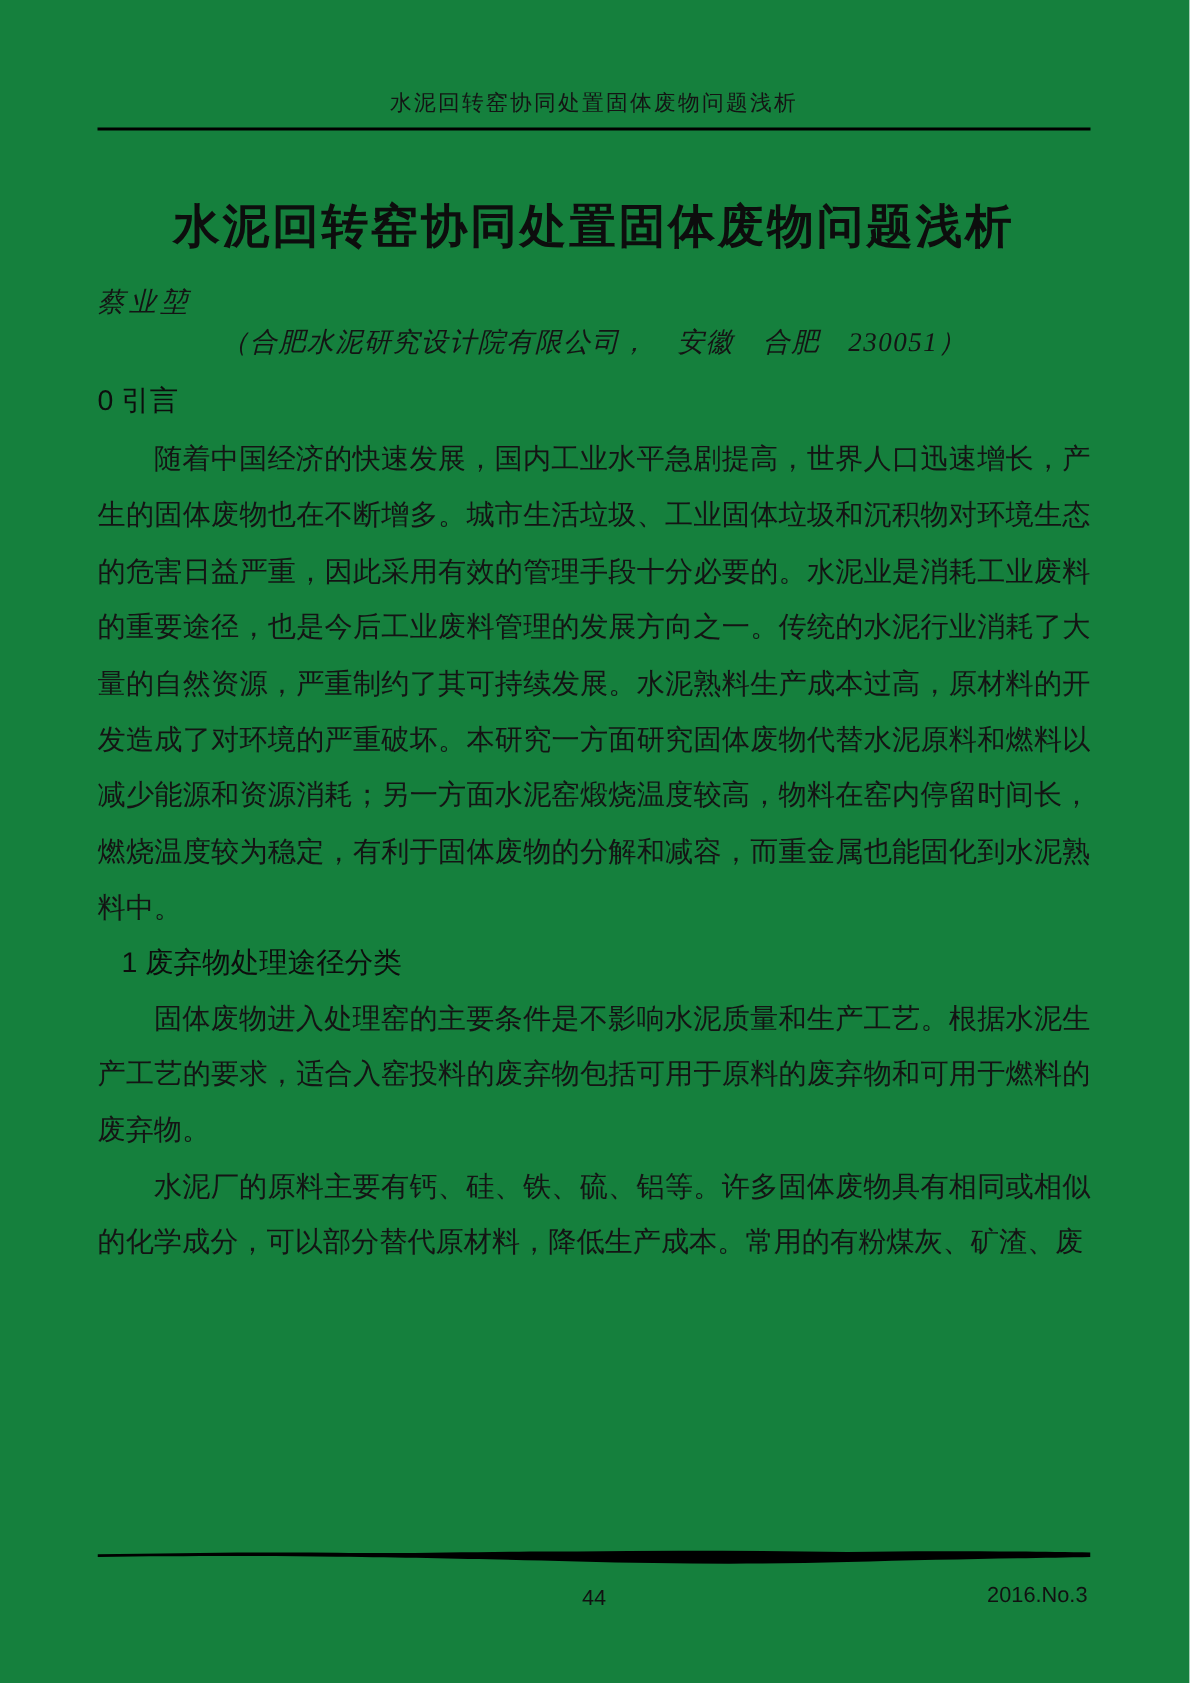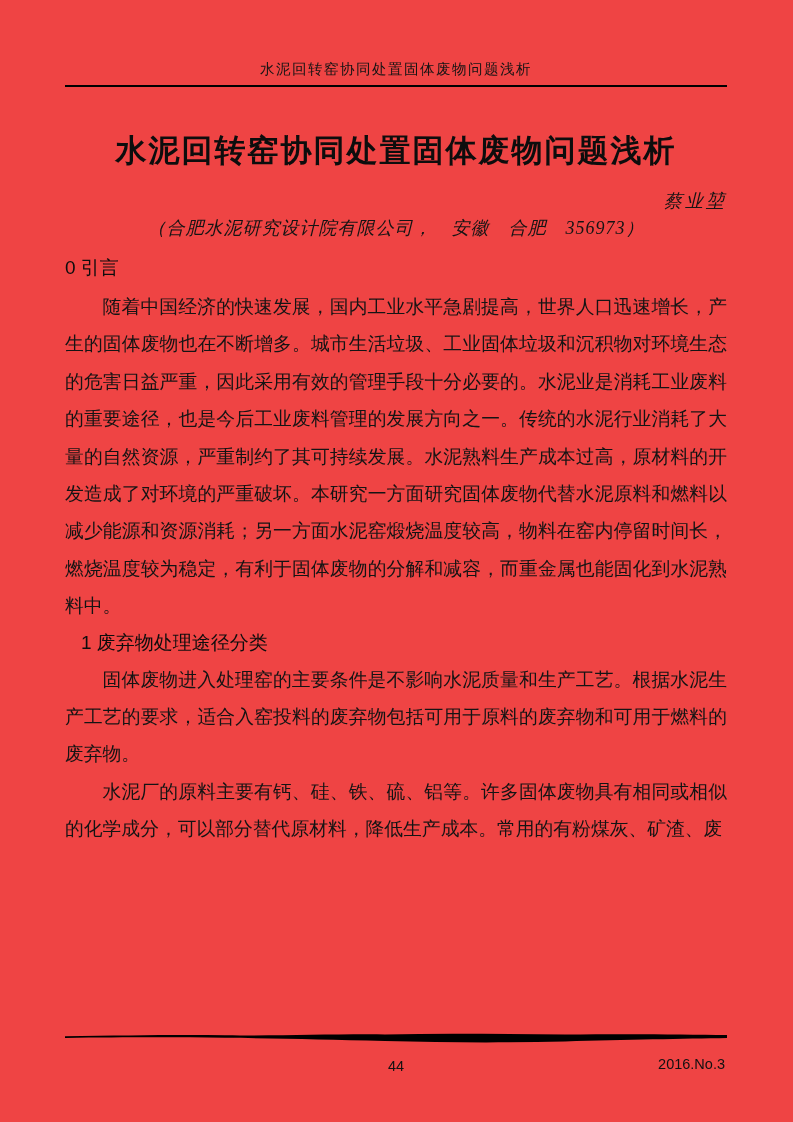--- a/index.html
+++ b/index.html
@@ -1,20 +1,20 @@
 <!DOCTYPE html>
 <html lang="zh"><head>
 <meta charset="utf-8">
 <style>
   html,body { margin:0; padding:0; background:#ffffff; }
   .page {
     position:relative;
     width:793px; height:1122px;
     box-sizing:border-box;
-    background:#ef4444;
+    background:#15803d;
     outline:1px solid #d9d9d9;
     padding:58px 66px 0 65px;
     font-family:"Liberation Serif","DejaVu Serif",serif;
     color:#141414;
     overflow:hidden;
   }
   .running-header {
     text-align:center;
     font-size:14.5px;
     line-height:22px;
@@ -30,21 +30,21 @@
     text-align:center;
     font-family:"Liberation Sans","DejaVu Sans",sans-serif;
     font-weight:700;
     font-size:31px;
     line-height:40px;
     letter-spacing:2px;
     color:#0d0d0d;
   }
   .author {
     margin-top:17px;
-    text-align:right;
+    text-align:left;
     font-style:italic;
     font-size:18px;
     line-height:26px;
     letter-spacing:3px;
   }
   .affiliation {
     text-align:center;
     font-style:italic;
     font-size:18px;
     line-height:28px;
@@ -89,21 +89,21 @@
 <div class="page">
 
   <div class="running-header">水泥回转窑协同处置固体废物问题浅析</div>
 
   <hr class="header-rule">
 
   <h1 class="title">水泥回转窑协同处置固体废物问题浅析</h1>
 
   <div class="author">蔡业堃</div>
 
-  <div class="affiliation">（合肥水泥研究设计院有限公司，　安徽　合肥　356973）</div>
+  <div class="affiliation">（合肥水泥研究设计院有限公司，　安徽　合肥　230051）</div>
 
   <h2 class="section-heading">0 引言</h2>
 
   <p class="body-par">随着中国经济的快速发展，国内工业水平急剧提高，世界人口迅速增长，产生的固体废物也在不断增多。城市生活垃圾、工业固体垃圾和沉积物对环境生态的危害日益严重，因此采用有效的管理手段十分必要的。水泥业是消耗工业废料的重要途径，也是今后工业废料管理的发展方向之一。传统的水泥行业消耗了大量的自然资源，严重制约了其可持续发展。水泥熟料生产成本过高，原材料的开发造成了对环境的严重破坏。本研究一方面研究固体废物代替水泥原料和燃料以减少能源和资源消耗；另一方面水泥窑煅烧温度较高，物料在窑内停留时间长，燃烧温度较为稳定，有利于固体废物的分解和减容，而重金属也能固化到水泥熟料中。</p>
 
 
   <h2 class="section-heading second">1 废弃物处理途径分类</h2>
 
   <p class="body-par">固体废物进入处理窑的主要条件是不影响水泥质量和生产工艺。根据水泥生产工艺的要求，适合入窑投料的废弃物包括可用于原料的废弃物和可用于燃料的废弃物。</p>
 

